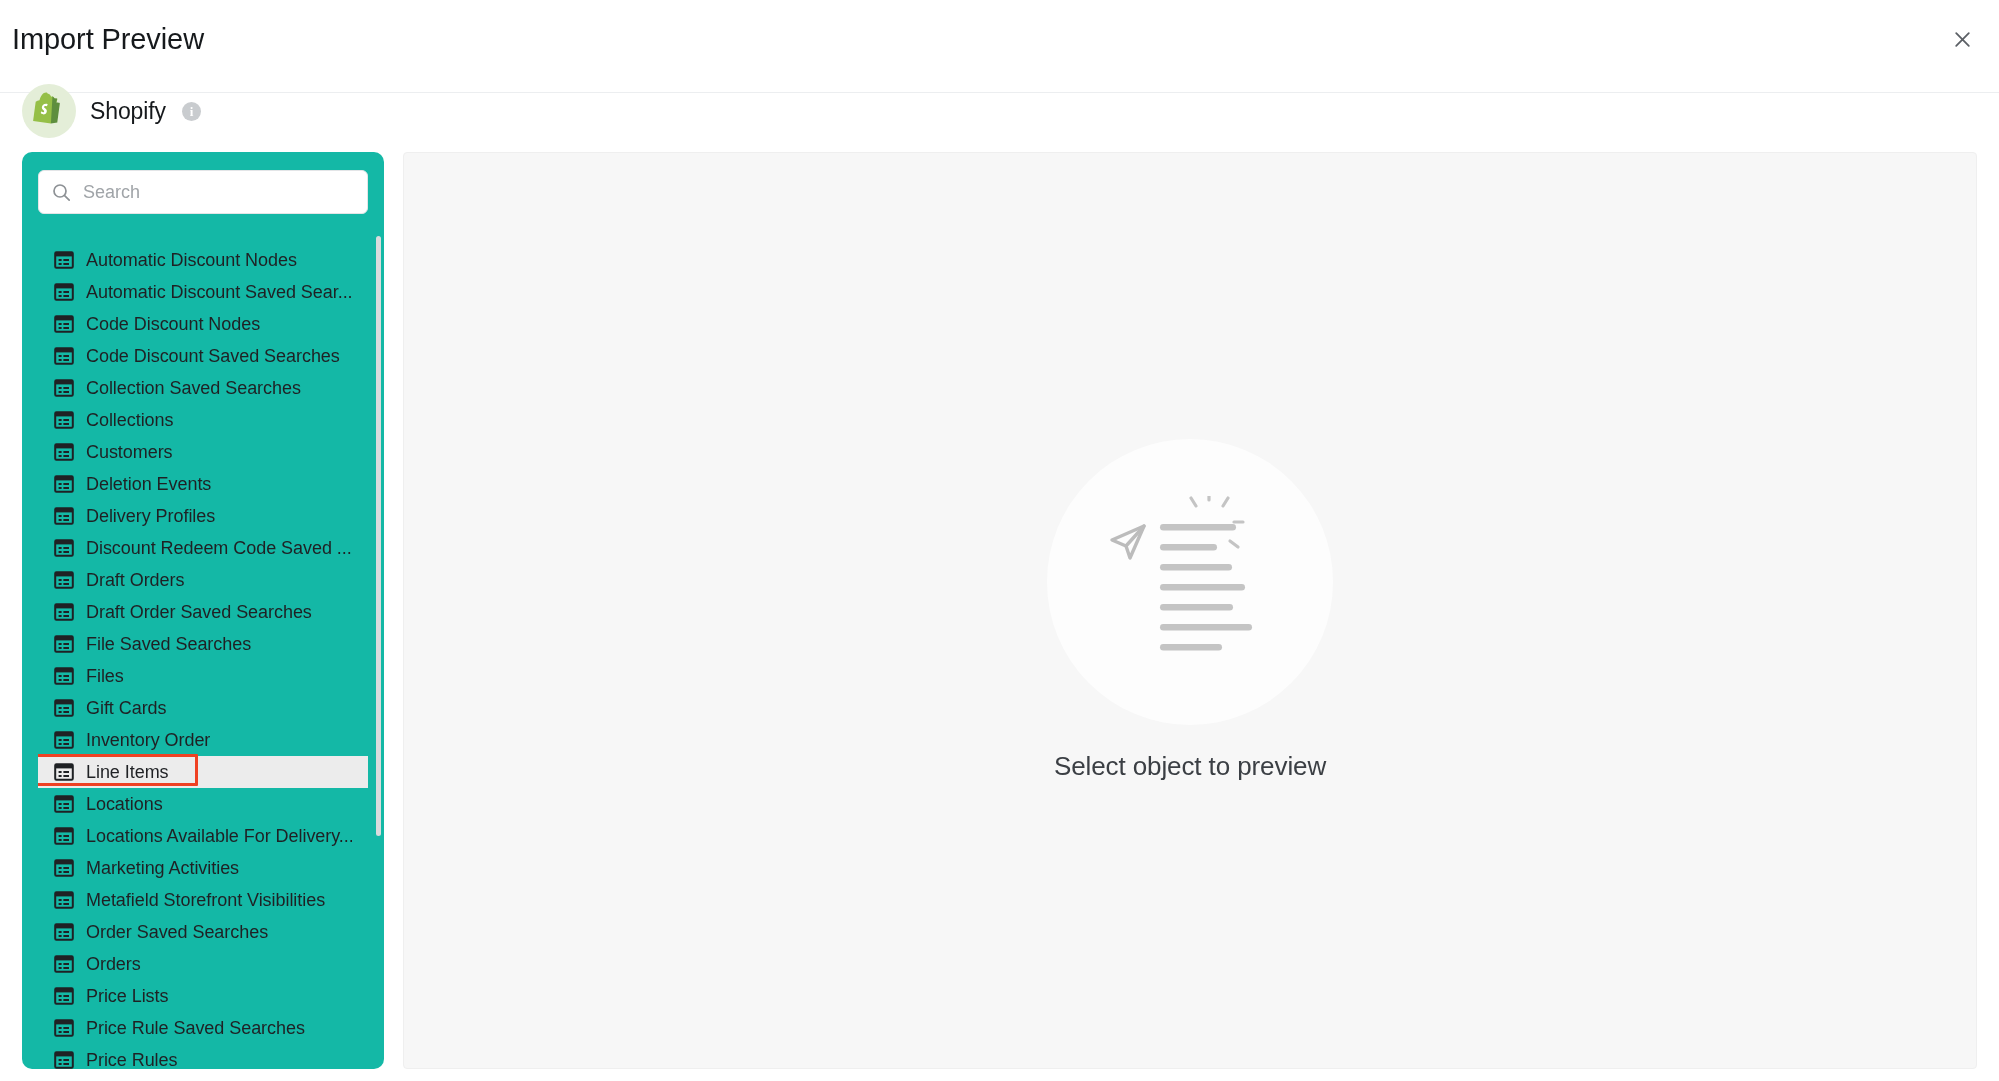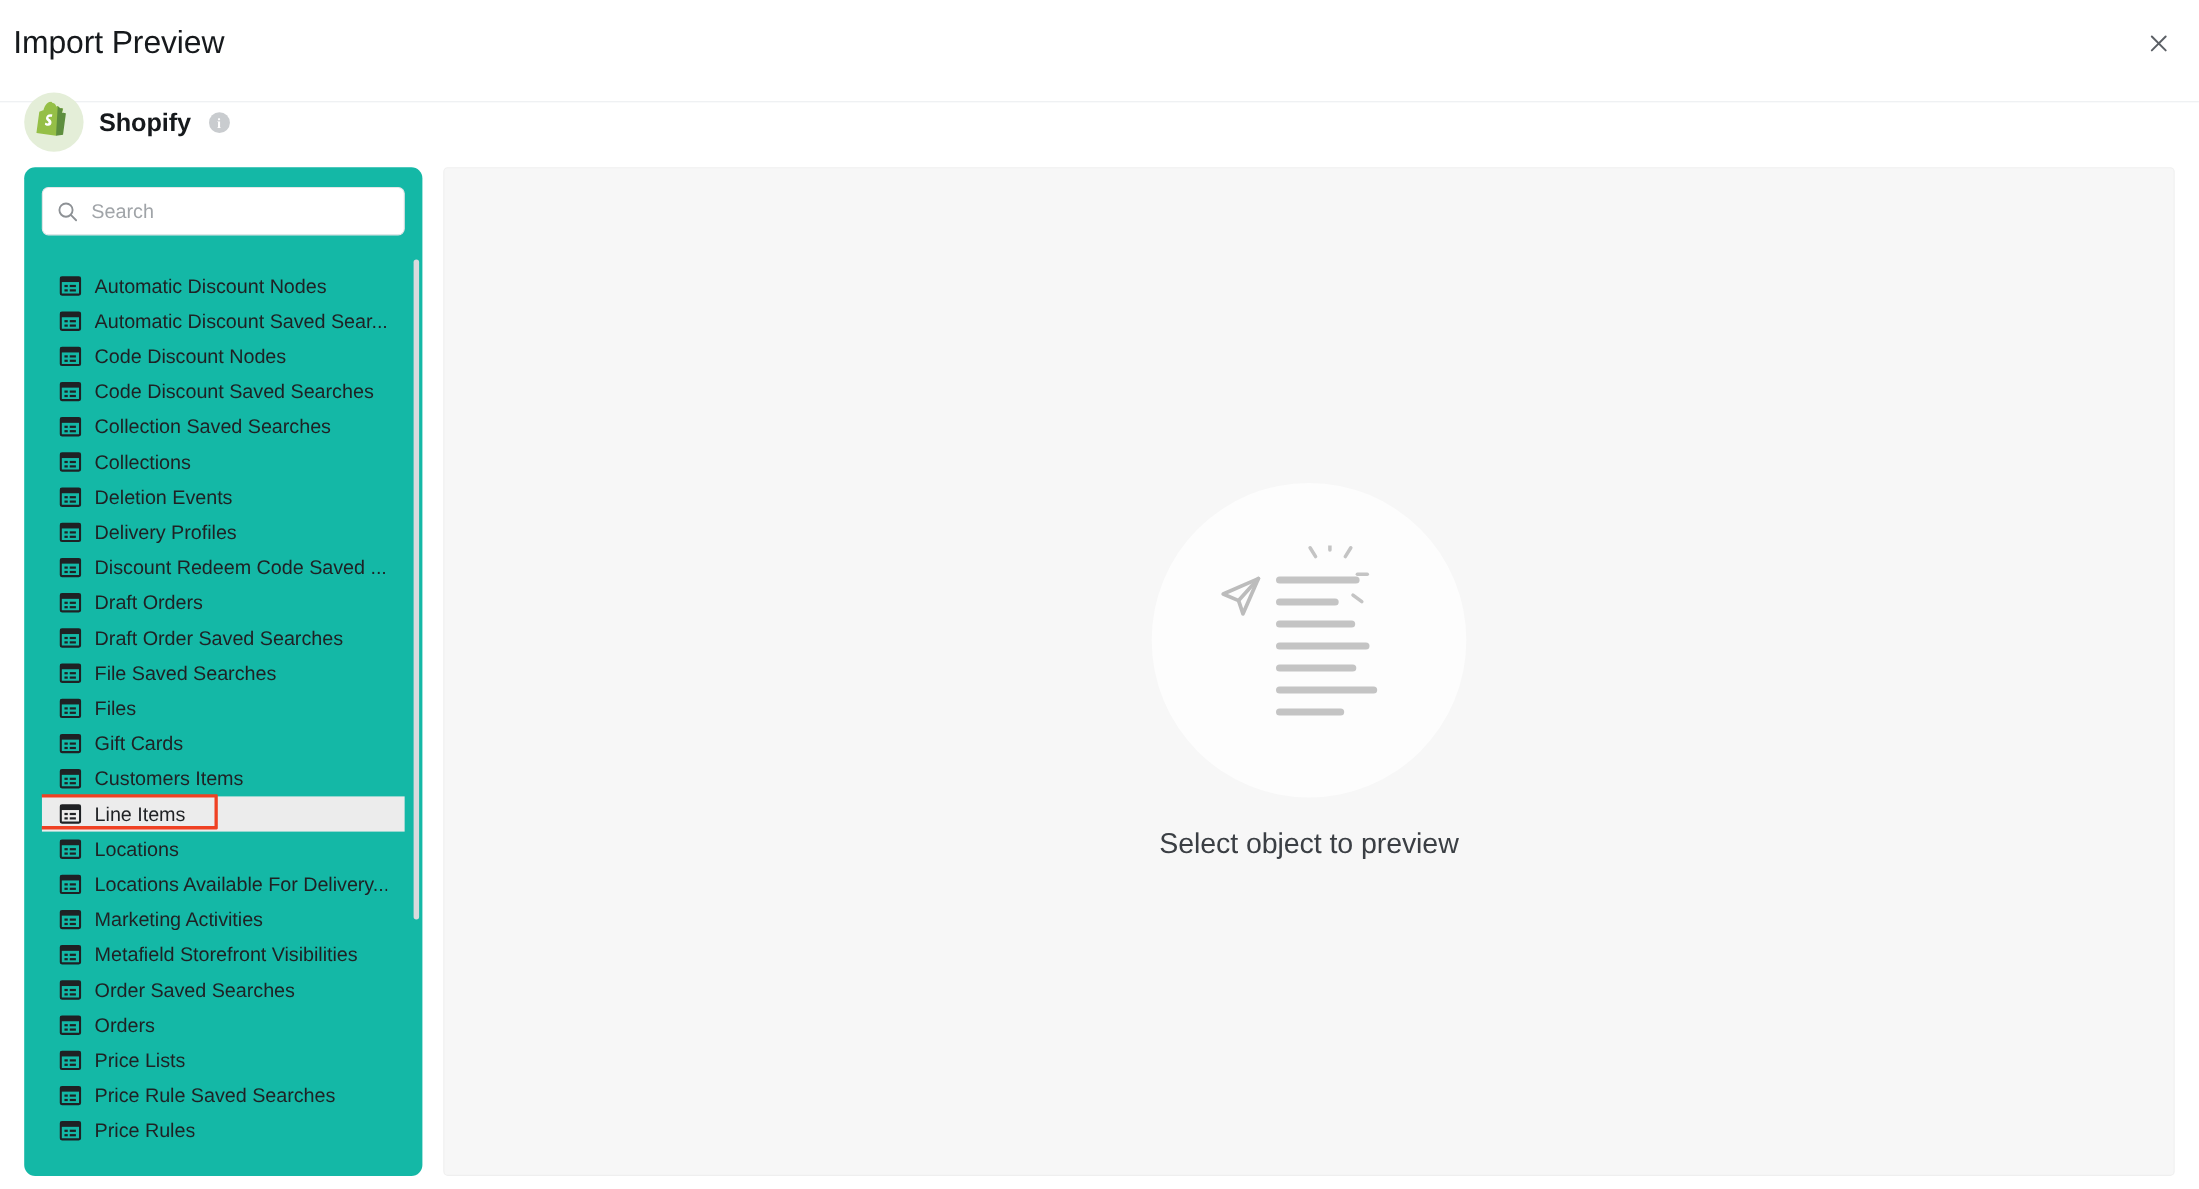--- a/index.html
+++ b/index.html
@@ -68,21 +68,21 @@
     height: 54px;
     border-radius: 50%;
     background: #e4eed8;
     display: flex;
     align-items: center;
     justify-content: center;
     flex: 0 0 auto;
   }
   .source-name {
     font-size: 23px;
-    font-weight: 700;
+    font-weight: 400;
     color: #16191c;
     letter-spacing: -0.1px;
   }
   .info-icon {
     width: 19px;
     height: 19px;
     border-radius: 50%;
     background: #c9cccf;
     color: #ffffff;
     font-size: 13px;
@@ -357,20 +357,33 @@
         <span>
   <svg class="table-icon" width="20" height="20" viewBox="0 0 20 20" fill="none">
     <rect x="1.2" y="2.2" width="17.6" height="15.6" rx="1.2" stroke="#1f2124" stroke-width="2"></rect>
     <rect x="1.2" y="2.2" width="17.6" height="4.2" fill="#1f2124"></rect>
     <rect x="4.6" y="9.0" width="3.0" height="2.0" fill="#1f2124"></rect>
     <rect x="9.4" y="9.0" width="5.6" height="2.0" fill="#1f2124"></rect>
     <rect x="4.6" y="13.0" width="3.0" height="2.0" fill="#1f2124"></rect>
     <rect x="9.4" y="13.0" width="5.6" height="2.0" fill="#1f2124"></rect>
   </svg>
         </span>
+        <span class="label">Customers</span>
+      </li>
+      <li class="object-item">
+        <span>
+  <svg class="table-icon" width="20" height="20" viewBox="0 0 20 20" fill="none">
+    <rect x="1.2" y="2.2" width="17.6" height="15.6" rx="1.2" stroke="#1f2124" stroke-width="2"></rect>
+    <rect x="1.2" y="2.2" width="17.6" height="4.2" fill="#1f2124"></rect>
+    <rect x="4.6" y="9.0" width="3.0" height="2.0" fill="#1f2124"></rect>
+    <rect x="9.4" y="9.0" width="5.6" height="2.0" fill="#1f2124"></rect>
+    <rect x="4.6" y="13.0" width="3.0" height="2.0" fill="#1f2124"></rect>
+    <rect x="9.4" y="13.0" width="5.6" height="2.0" fill="#1f2124"></rect>
+  </svg>
+        </span>
         <span class="label">Deletion Events</span>
       </li>
       <li class="object-item">
         <span>
   <svg class="table-icon" width="20" height="20" viewBox="0 0 20 20" fill="none">
     <rect x="1.2" y="2.2" width="17.6" height="15.6" rx="1.2" stroke="#1f2124" stroke-width="2"></rect>
     <rect x="1.2" y="2.2" width="17.6" height="4.2" fill="#1f2124"></rect>
     <rect x="4.6" y="9.0" width="3.0" height="2.0" fill="#1f2124"></rect>
     <rect x="9.4" y="9.0" width="5.6" height="2.0" fill="#1f2124"></rect>
     <rect x="4.6" y="13.0" width="3.0" height="2.0" fill="#1f2124"></rect>
@@ -461,21 +474,21 @@
         <span>
   <svg class="table-icon" width="20" height="20" viewBox="0 0 20 20" fill="none">
     <rect x="1.2" y="2.2" width="17.6" height="15.6" rx="1.2" stroke="#1f2124" stroke-width="2"></rect>
     <rect x="1.2" y="2.2" width="17.6" height="4.2" fill="#1f2124"></rect>
     <rect x="4.6" y="9.0" width="3.0" height="2.0" fill="#1f2124"></rect>
     <rect x="9.4" y="9.0" width="5.6" height="2.0" fill="#1f2124"></rect>
     <rect x="4.6" y="13.0" width="3.0" height="2.0" fill="#1f2124"></rect>
     <rect x="9.4" y="13.0" width="5.6" height="2.0" fill="#1f2124"></rect>
   </svg>
         </span>
-        <span class="label">Customers Items</span>
+        <span class="label">Inventory Order</span>
       </li>
       <li class="object-item hovered">
         <span>
   <svg class="table-icon" width="20" height="20" viewBox="0 0 20 20" fill="none">
     <rect x="1.2" y="2.2" width="17.6" height="15.6" rx="1.2" stroke="#1f2124" stroke-width="2"></rect>
     <rect x="1.2" y="2.2" width="17.6" height="4.2" fill="#1f2124"></rect>
     <rect x="4.6" y="9.0" width="3.0" height="2.0" fill="#1f2124"></rect>
     <rect x="9.4" y="9.0" width="5.6" height="2.0" fill="#1f2124"></rect>
     <rect x="4.6" y="13.0" width="3.0" height="2.0" fill="#1f2124"></rect>
     <rect x="9.4" y="13.0" width="5.6" height="2.0" fill="#1f2124"></rect>

